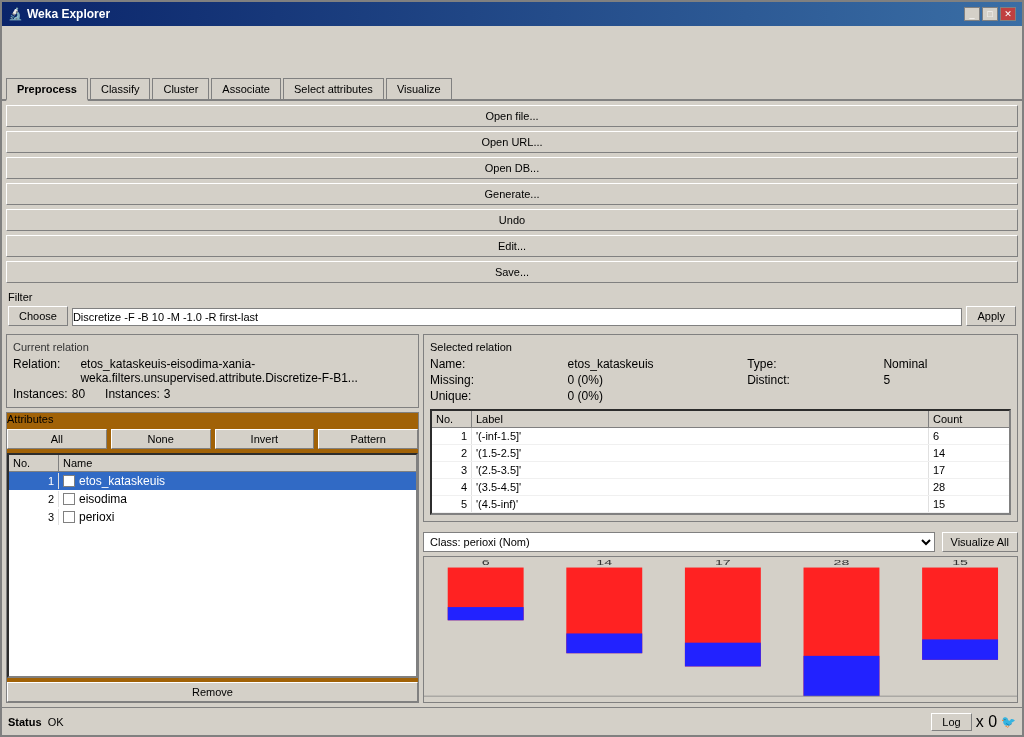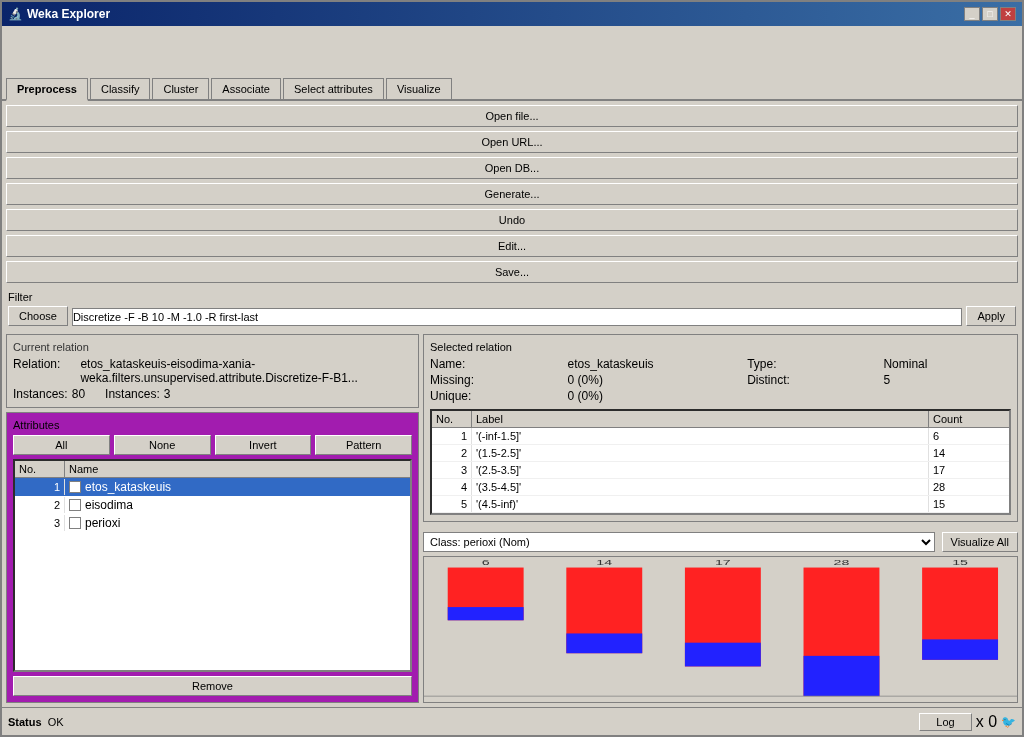--- a/index.html
+++ b/index.html
@@ -30,21 +30,21 @@
     
     .left-panel { width: 413px; display: flex; flex-direction: column; gap: 4px; }
     .right-panel { flex: 1; display: flex; flex-direction: column; gap: 4px; }
     
     .panel-box { border: 1px solid #808080; background: #d4d0c8; padding: 6px; }
     .panel-title { font-size: 11px; color: #333; margin-bottom: 4px; }
     .relation-info { display: flex; flex-direction: column; gap: 2px; font-size: 11px; }
     .relation-row { display: flex; gap: 20px; }
     .relation-item { display: flex; gap: 4px; }
     
-    .attributes-box { border: 1px solid #808080; background: #a21caf; padding: 6px; flex: 1; display: flex; flex-direction: column; }
+    .attributes-box { border: 1px solid #808080; background: #a16207; flex: 1; display: flex; flex-direction: column; }
     .attr-title { font-size: 11px; margin-bottom: 4px; }
     .attr-buttons { display: flex; gap: 4px; margin-bottom: 4px; }
     .attr-btn { flex: 1; padding: 3px; background: #d4d0c8; border: 1px solid; border-color: #ffffff #808080 #808080 #ffffff; cursor: pointer; font-size: 11px; }
     
     .attr-table { border: 2px inset #808080; background: white; flex: 1; overflow-y: auto; }
     .attr-table-header { display: flex; background: #d4d0c8; border-bottom: 1px solid #808080; }
     .attr-col-no { width: 50px; padding: 2px 4px; border-right: 1px solid #808080; font-size: 11px; }
     .attr-col-name { flex: 1; padding: 2px 4px; font-size: 11px; }
     .attr-row { display: flex; align-items: center; }
     .attr-row.selected { background: #316ac5; color: white; }
@@ -71,21 +71,21 @@
     .class-row { display: flex; align-items: center; gap: 7px; margin-top: 6px; }
     .class-select { flex: 1; padding: 2px; border: 1px solid #808080; background: white; font-size: 11px; }
     .visualize-btn { padding: 3px 8px; background: #d4d0c8; border: 1px solid; border-color: #ffffff #808080 #808080 #ffffff; cursor: pointer; font-size: 11px; }
     
     .chart-area { flex: 1; background: #d4d0c8; border: 1px solid #808080; overflow: hidden; position: relative; }
     
     .status-bar { background: #d4d0c8; border-top: 1px solid #808080; padding: 3px 6px; display: flex; align-items: center; justify-content: space-between; height: 28px; }
     .status-label { font-size: 11px; font-weight: bold; }
     .status-ok { font-size: 11px; }
     .log-area { display: flex; align-items: center; gap: 4px; }
-    .log-btn { padding: 2px 16px; background: #d4d0c8; border: 1px solid; border-color: #ffffff #808080 #808080 #ffffff; cursor: pointer; font-size: 11px; margin-left: 43px; }
+    .log-btn { padding: 2px 10px; background: #d4d0c8; border: 1px solid; border-color: #ffffff #808080 #808080 #ffffff; cursor: pointer; font-size: 11px; margin-left: 43px; }
     .log-count { font-size: 16px; }
 
     .chart-svg { width: 100%; height: 100%; }
   </style>
 </head>
 <body>
 
 <div class="window">
 
   <div class="title-bar">

